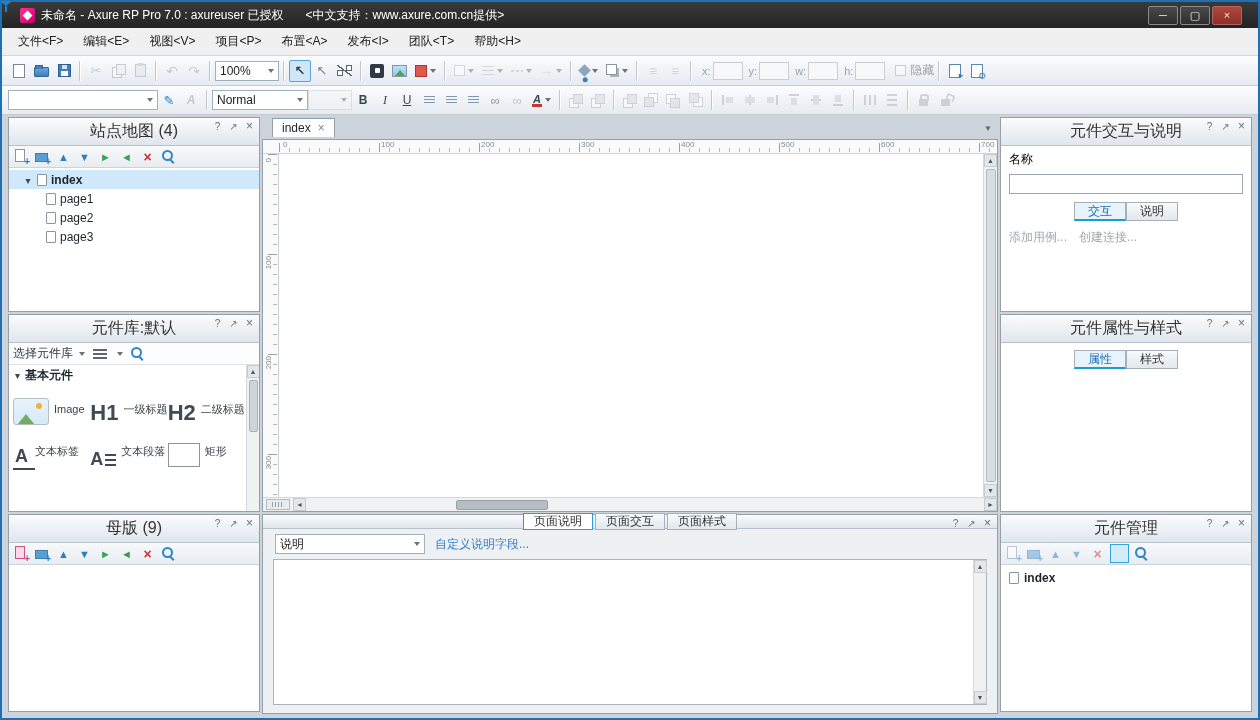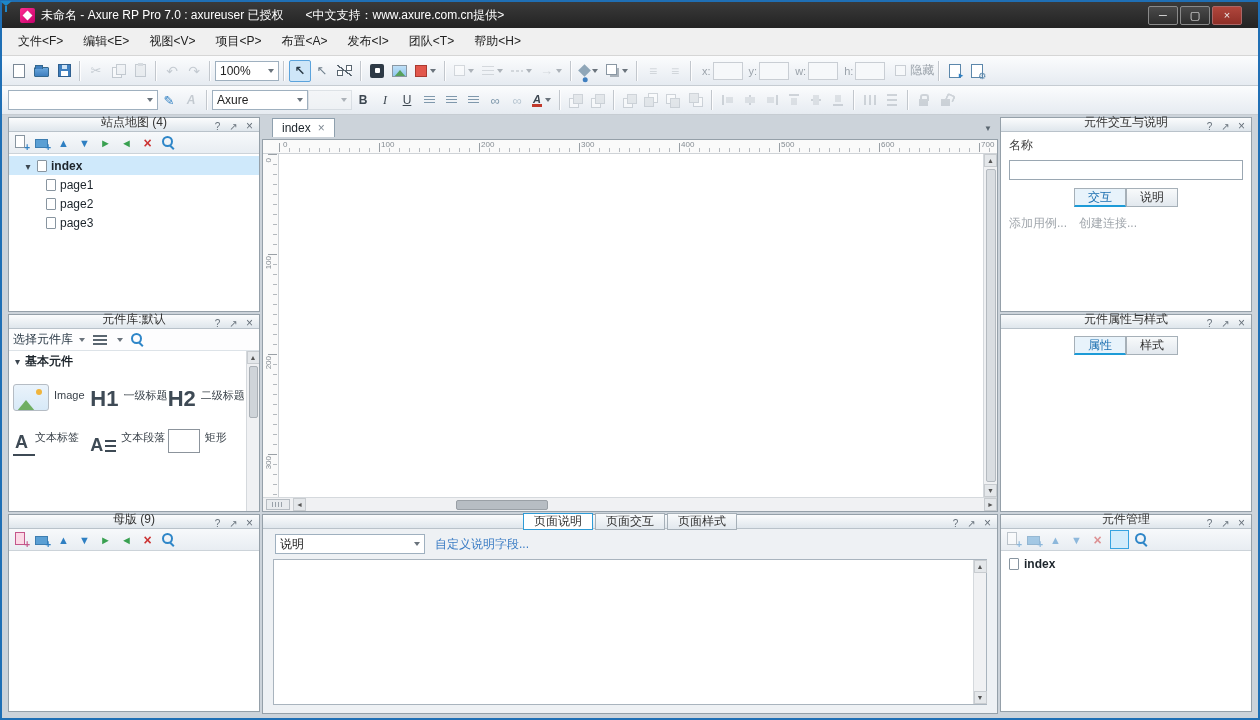--- a/index.html
+++ b/index.html
@@ -99,21 +99,21 @@
   .ic-lock::before{content:"";position:absolute;left:1px;top:-5px;width:5px;height:5px;border:2px solid #aab2ba;border-bottom:none;border-radius:3px 3px 0 0}
   .ic-lock.open::before{transform:translateX(4px) rotate(24deg)}
 
   
   .main{flex:1;display:flex;gap:2px;padding:2px 6px 6px;min-height:0}
   .col{display:flex;flex-direction:column;gap:2px;min-height:0}
   .col.left,.col.right{width:252px;flex:none}
   .col.center{flex:1;min-width:0}
 
   .panel{border:1px solid #95a0a9;background:#fff;display:flex;flex-direction:column;min-height:0}
-  .panel-head{height:14px;background:linear-gradient(#fbfcfd,#dfe6ec);border-bottom:1px solid #b9c2ca;display:flex;align-items:flex-end;justify-content:center;font-size:12px;color:#333;position:relative;flex:none}
+  .panel-head{height:28px;background:linear-gradient(#fbfcfd,#dfe6ec);border-bottom:1px solid #b9c2ca;display:flex;align-items:center;justify-content:center;font-size:16px;color:#333;position:relative;flex:none}
   .panel-controls{position:absolute;right:3px;top:2px;display:flex;gap:3px}
   .pc{width:13px;height:13px;line-height:13px;text-align:center;color:#66707a;font-size:10px}
   .pc-help::before{content:"?"}
   .pc-pop::before{content:"\2197"}
   .pc-close::before{content:"\00D7";font-size:12px}
 
   .ptoolbar{height:22px;display:flex;align-items:center;gap:4px;padding:0 4px;background:linear-gradient(#f7f9fb,#e8edf2);border-bottom:1px solid #ccd3d9;flex:none}
   .gi{width:17px;height:17px;position:relative;display:inline-flex;align-items:center;justify-content:center;font-size:11px;flex:none}
   .gi-addpage::before{content:"";position:absolute;left:2px;top:1px;width:8px;height:11px;background:#fff;border:1px solid #8895a0}
   .gi-addpage::after{content:"+";position:absolute;right:0;bottom:-2px;color:#2e7fc2;font-weight:bold;font-size:10px}
@@ -199,21 +199,21 @@
   .ptab{height:17px;padding:0 10px;display:flex;align-items:center;font-size:12px;background:linear-gradient(#f8fafb,#e2e8ee);border:1px solid #a6b0b8;color:#333}
   .ptab.active{background:#fff;border-color:#2f9bd6}
   .notes-body{flex:1;background:#eef1f4;display:flex;flex-direction:column;min-height:0}
   .notes-toolbar{height:30px;display:flex;align-items:center;gap:10px;padding:0 12px;flex:none}
   .link{color:#3a7cc4;cursor:pointer}
   .notes-text{flex:1;margin:0 10px 8px;background:#fff;border:1px solid #a9b4be;position:relative}
   .mini-vscroll{position:absolute;right:0;top:0;bottom:0;width:13px;background:#f0f1f3;border-left:1px solid #d5d9dd;display:flex;flex-direction:column;align-items:center;justify-content:space-between}
 
   
   .ibody{flex:1;padding:5px 8px;display:flex;flex-direction:column;gap:6px;background:#fff;min-height:0}
-  .flabel{color:#404040}
+  .flabel{color:#000000}
   .text-input{height:20px;border:1px solid #9aa7b2;background:#fff;width:100%;font:12px "Liberation Sans",sans-serif;padding:0 4px;outline:none}
   .minitabs{display:flex;justify-content:center;margin-top:2px}
   .mtab{min-width:52px;height:19px;display:flex;align-items:center;justify-content:center;font-size:12px;background:linear-gradient(#f8fafb,#e2e8ee);border:1px solid #a6b0b8;color:#333}
   .mtab.active{background:#e8f3fb;border-bottom:2px solid #1d9bd7;color:#1b6fb0}
   .hints{display:flex;gap:12px;color:#a0a6ac;margin-top:2px}
   .mlist-row{height:19px;display:flex;align-items:center;gap:5px;padding-left:8px}
   .mlist-label{font-weight:bold;color:#1c242b}
 </style>
 </head>
 <body>
@@ -353,21 +353,21 @@
         <span class="caret"></span>
       </span>
     <span class="tbtn">
         <i class="ic ic-pencil"></i>
       </span>
     <span class="tbtn dim">
         <i class="ic ic-textset"></i>
       </span>
     <span class="sep"></span>
     <span class="combo w96">
-        <span>Axure</span>
+        <span>Normal</span>
         <span class="caret"></span>
       </span>
     <span class="combo w44 dim">
         <span></span>
         <span class="caret"></span>
       </span>
     <span class="tbtn bi b">B</span>
     <span class="tbtn bi i">I</span>
     <span class="tbtn bi u">U</span>
     <span class="tbtn">

